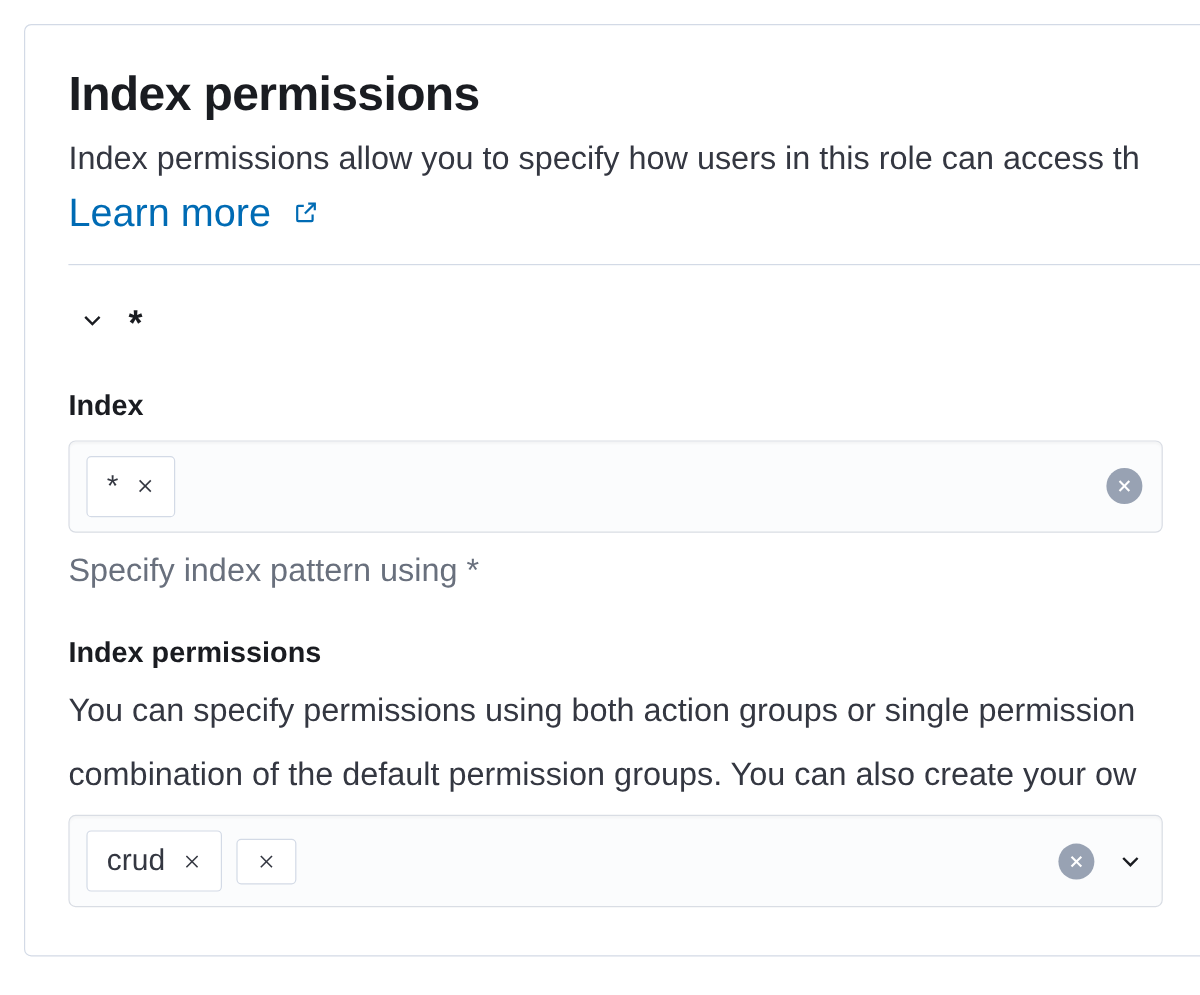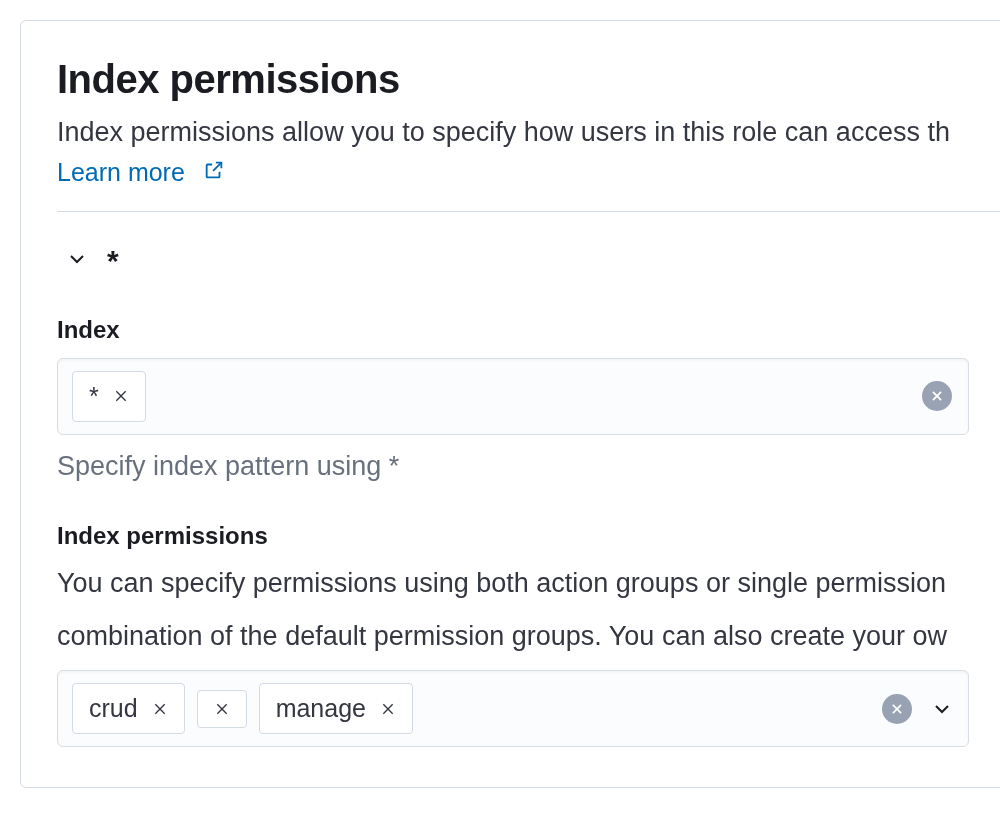--- a/index.html
+++ b/index.html
@@ -34,21 +34,21 @@
       font-size: 27px;
       color: #343741;
       line-height: 1.4;
       white-space: nowrap;
     }
     .learn-more-row {
       margin-top: 6px;
       margin-bottom: 24px;
     }
     .learn-more-link {
-      font-size: 25px;
+      font-size: 33px;
       color: #006bb4;
       text-decoration: none;
       display: inline-flex;
       align-items: center;
       gap: 18px;
       cursor: pointer;
     }
     .external-icon svg {
       width: 22px;
       height: 22px;
@@ -251,29 +251,20 @@
         </span>
       </span>
       <span class="pill">
         <span class="pill-remove">
           <svg viewBox="0 0 24 24">
               <line x1="5" y1="5" x2="19" y2="19"></line>
               <line x1="19" y1="5" x2="5" y2="19"></line>
             </svg>
         </span>
       </span>
-      <span class="pill">
-        <span>manage</span>
-        <span class="pill-remove">
-          <svg viewBox="0 0 24 24">
-              <line x1="5" y1="5" x2="19" y2="19"></line>
-              <line x1="19" y1="5" x2="5" y2="19"></line>
-            </svg>
-        </span>
-      </span>
       <span class="clear-btn shifted">
         <svg viewBox="0 0 24 24">
             <line x1="5" y1="5" x2="19" y2="19"></line>
             <line x1="19" y1="5" x2="5" y2="19"></line>
           </svg>
       </span>
       <span class="dropdown-toggle">
         <svg viewBox="0 0 24 24">
             <polyline points="6 9 12 15 18 9"></polyline>
           </svg>

